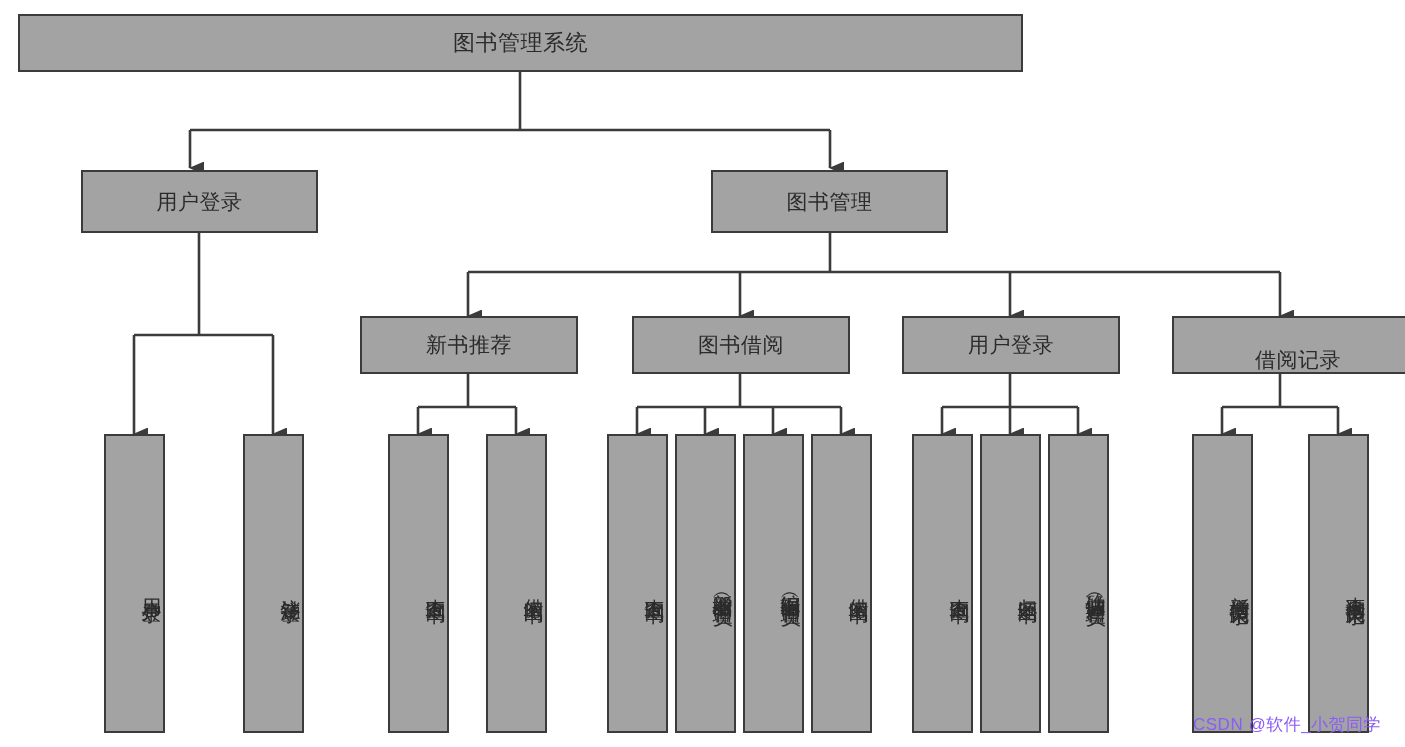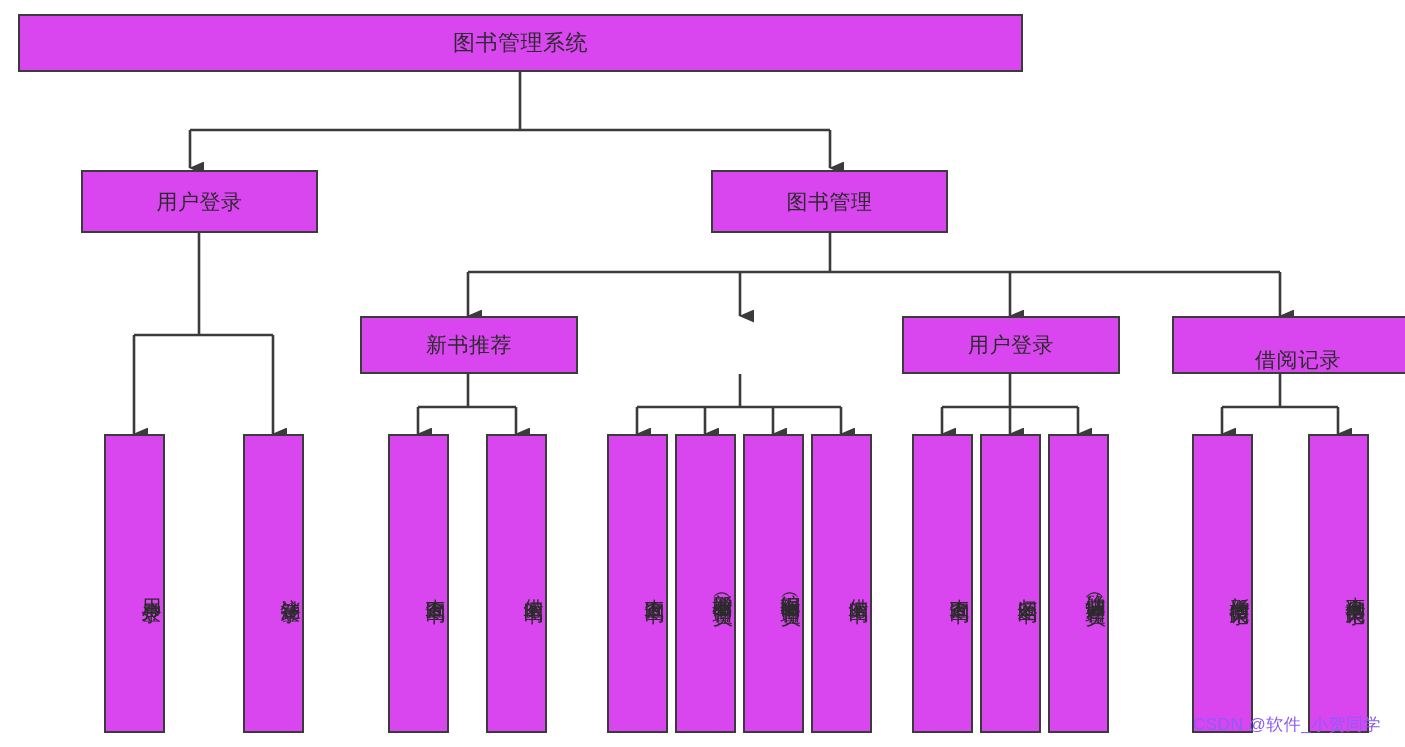--- a/index.html
+++ b/index.html
@@ -23,21 +23,21 @@
     left: 0;
     top: 0;
     width: 1405px;
     height: 747px;
     pointer-events: none;
   }
   .node {
     position: absolute;
     box-sizing: border-box;
     border: 2.2px solid #3b3b3b;
-    background: #d946ef;
+    background: #a3a3a3;
     display: flex;
     align-items: center;
     justify-content: center;
     color: #2b2b2b;
     line-height: 1.12;
   }
   .node.horizontal {
     writing-mode: horizontal-tb;
     font-size: 21px;
     letter-spacing: 0.5px;
@@ -133,20 +133,23 @@
   </div>
 
   <div class="node horizontal" style="left:360px; top:316px; width:218px; height:58px;">
     <span class="node-label">新书推荐</span>
   </div>
 
   <div class="node horizontal" style="left:711px; top:170px; width:237px; height:63px;">
     <span class="node-label">图书管理</span>
   </div>
 
+  <div class="node horizontal" style="left:632px; top:316px; width:218px; height:58px;">
+    <span class="node-label">图书借阅</span>
+  </div>
 
   <div class="node horizontal" style="left:902px; top:316px; width:218px; height:58px;">
     <span class="node-label">用户登录</span>
   </div>
 
   <div class="node horizontal" style="left:1172px; top:316px; width:252px; height:58px;align-items:flex-end;">
     <span class="node-label">借阅记录</span>
   </div>
 
   <div class="node vertical" style="left:104px; top:434px; width:61px; height:299px;">

